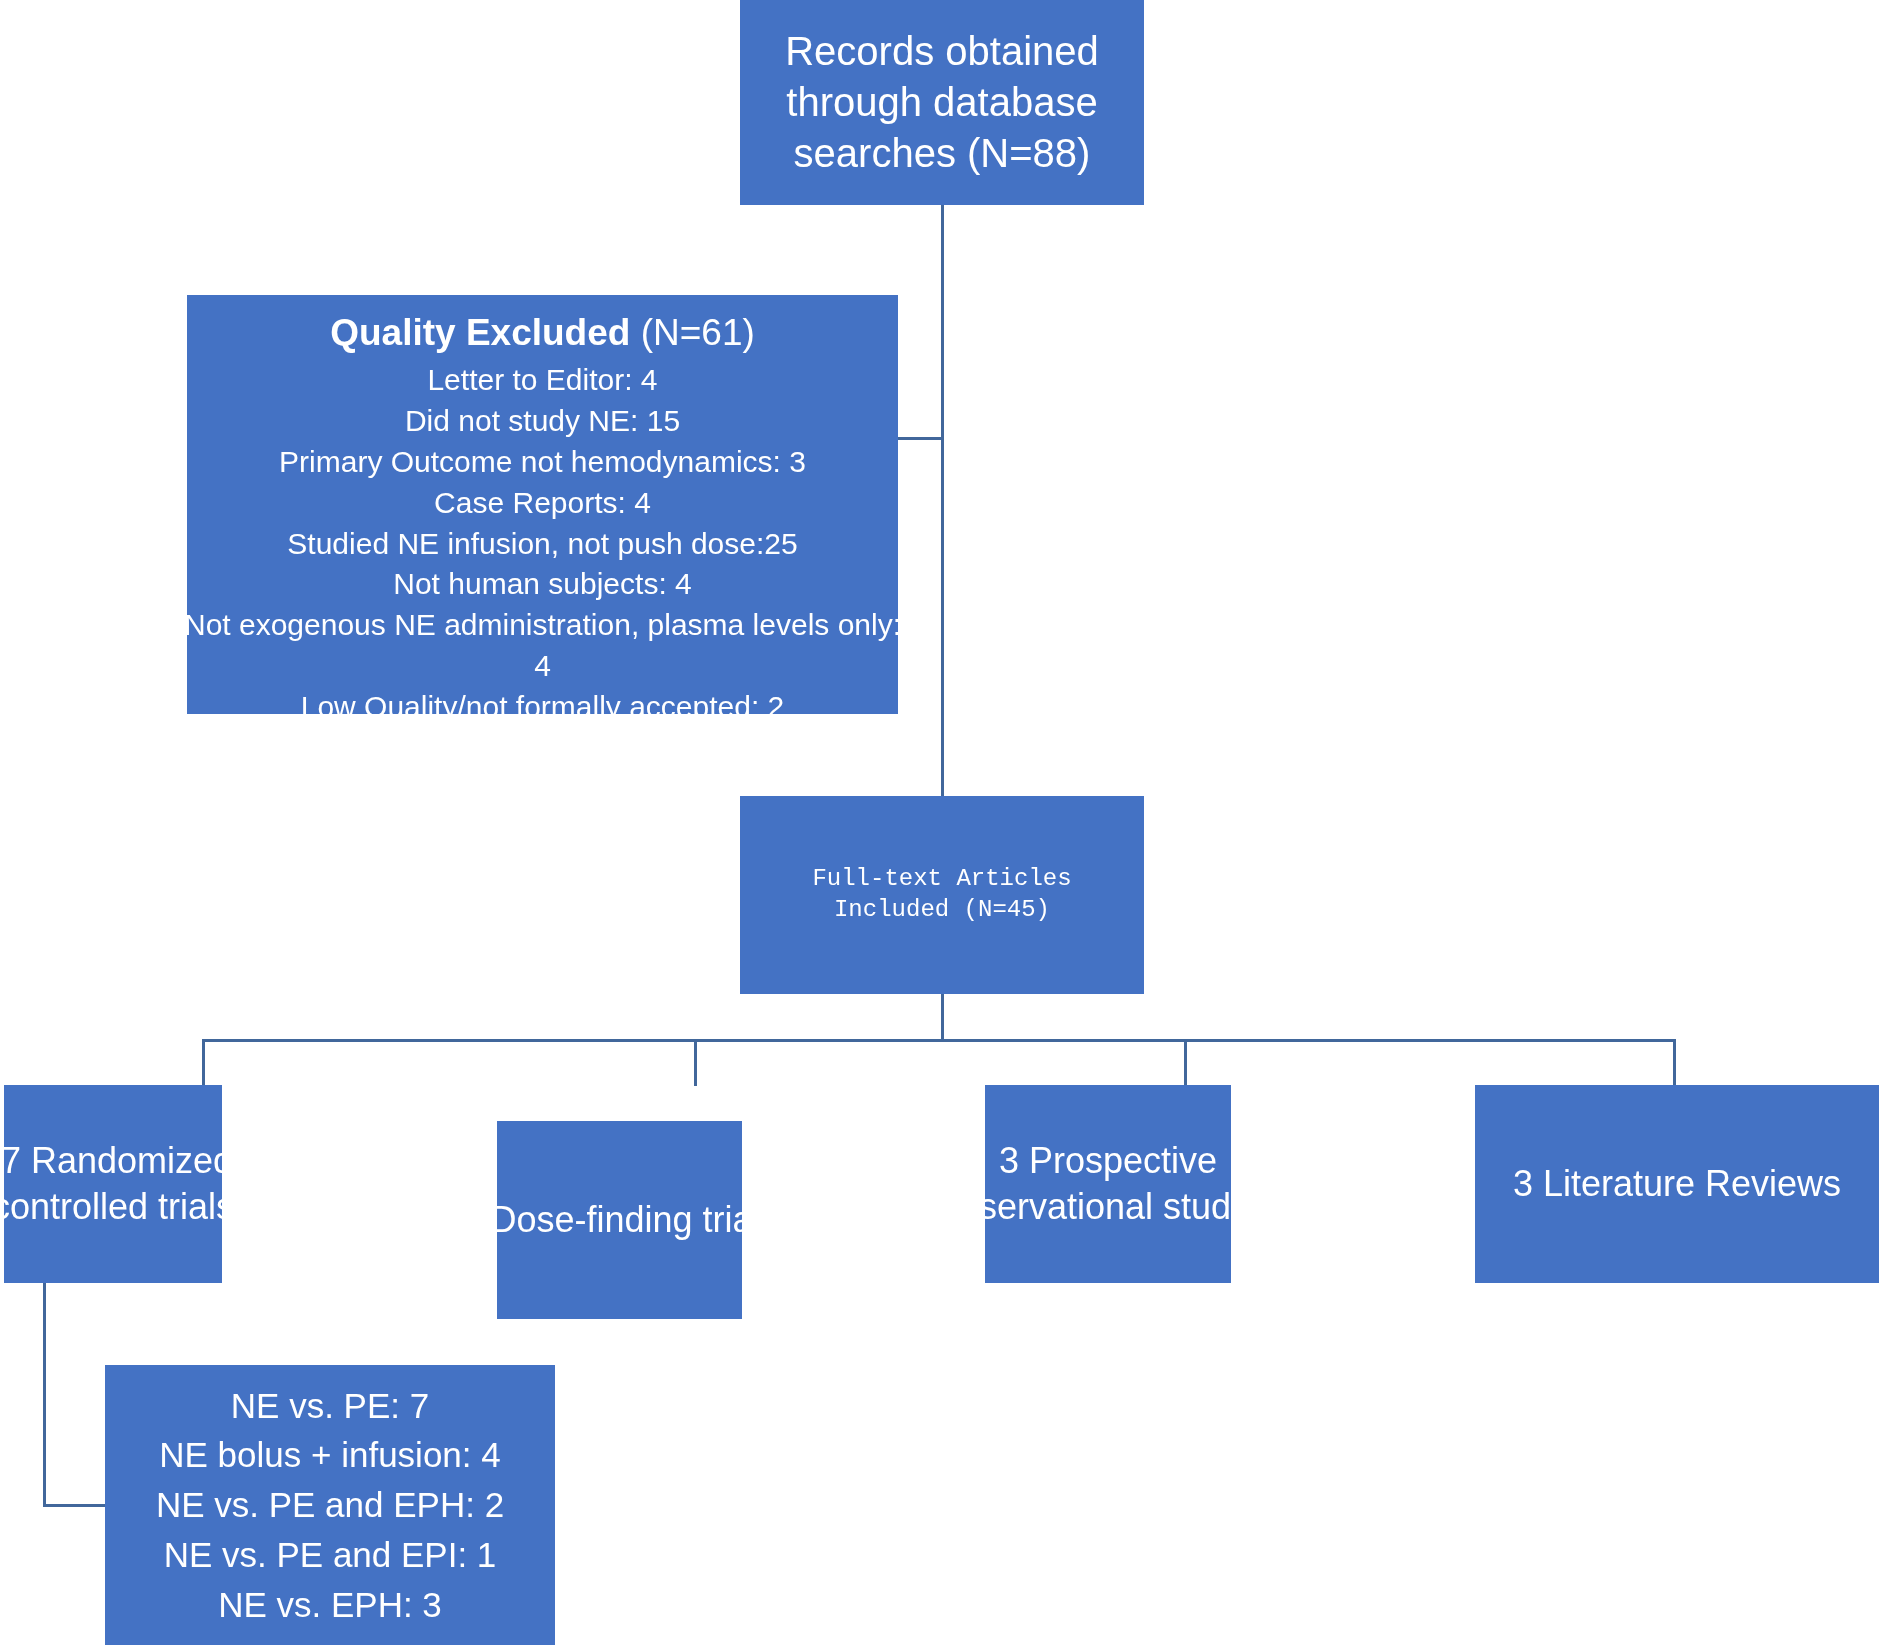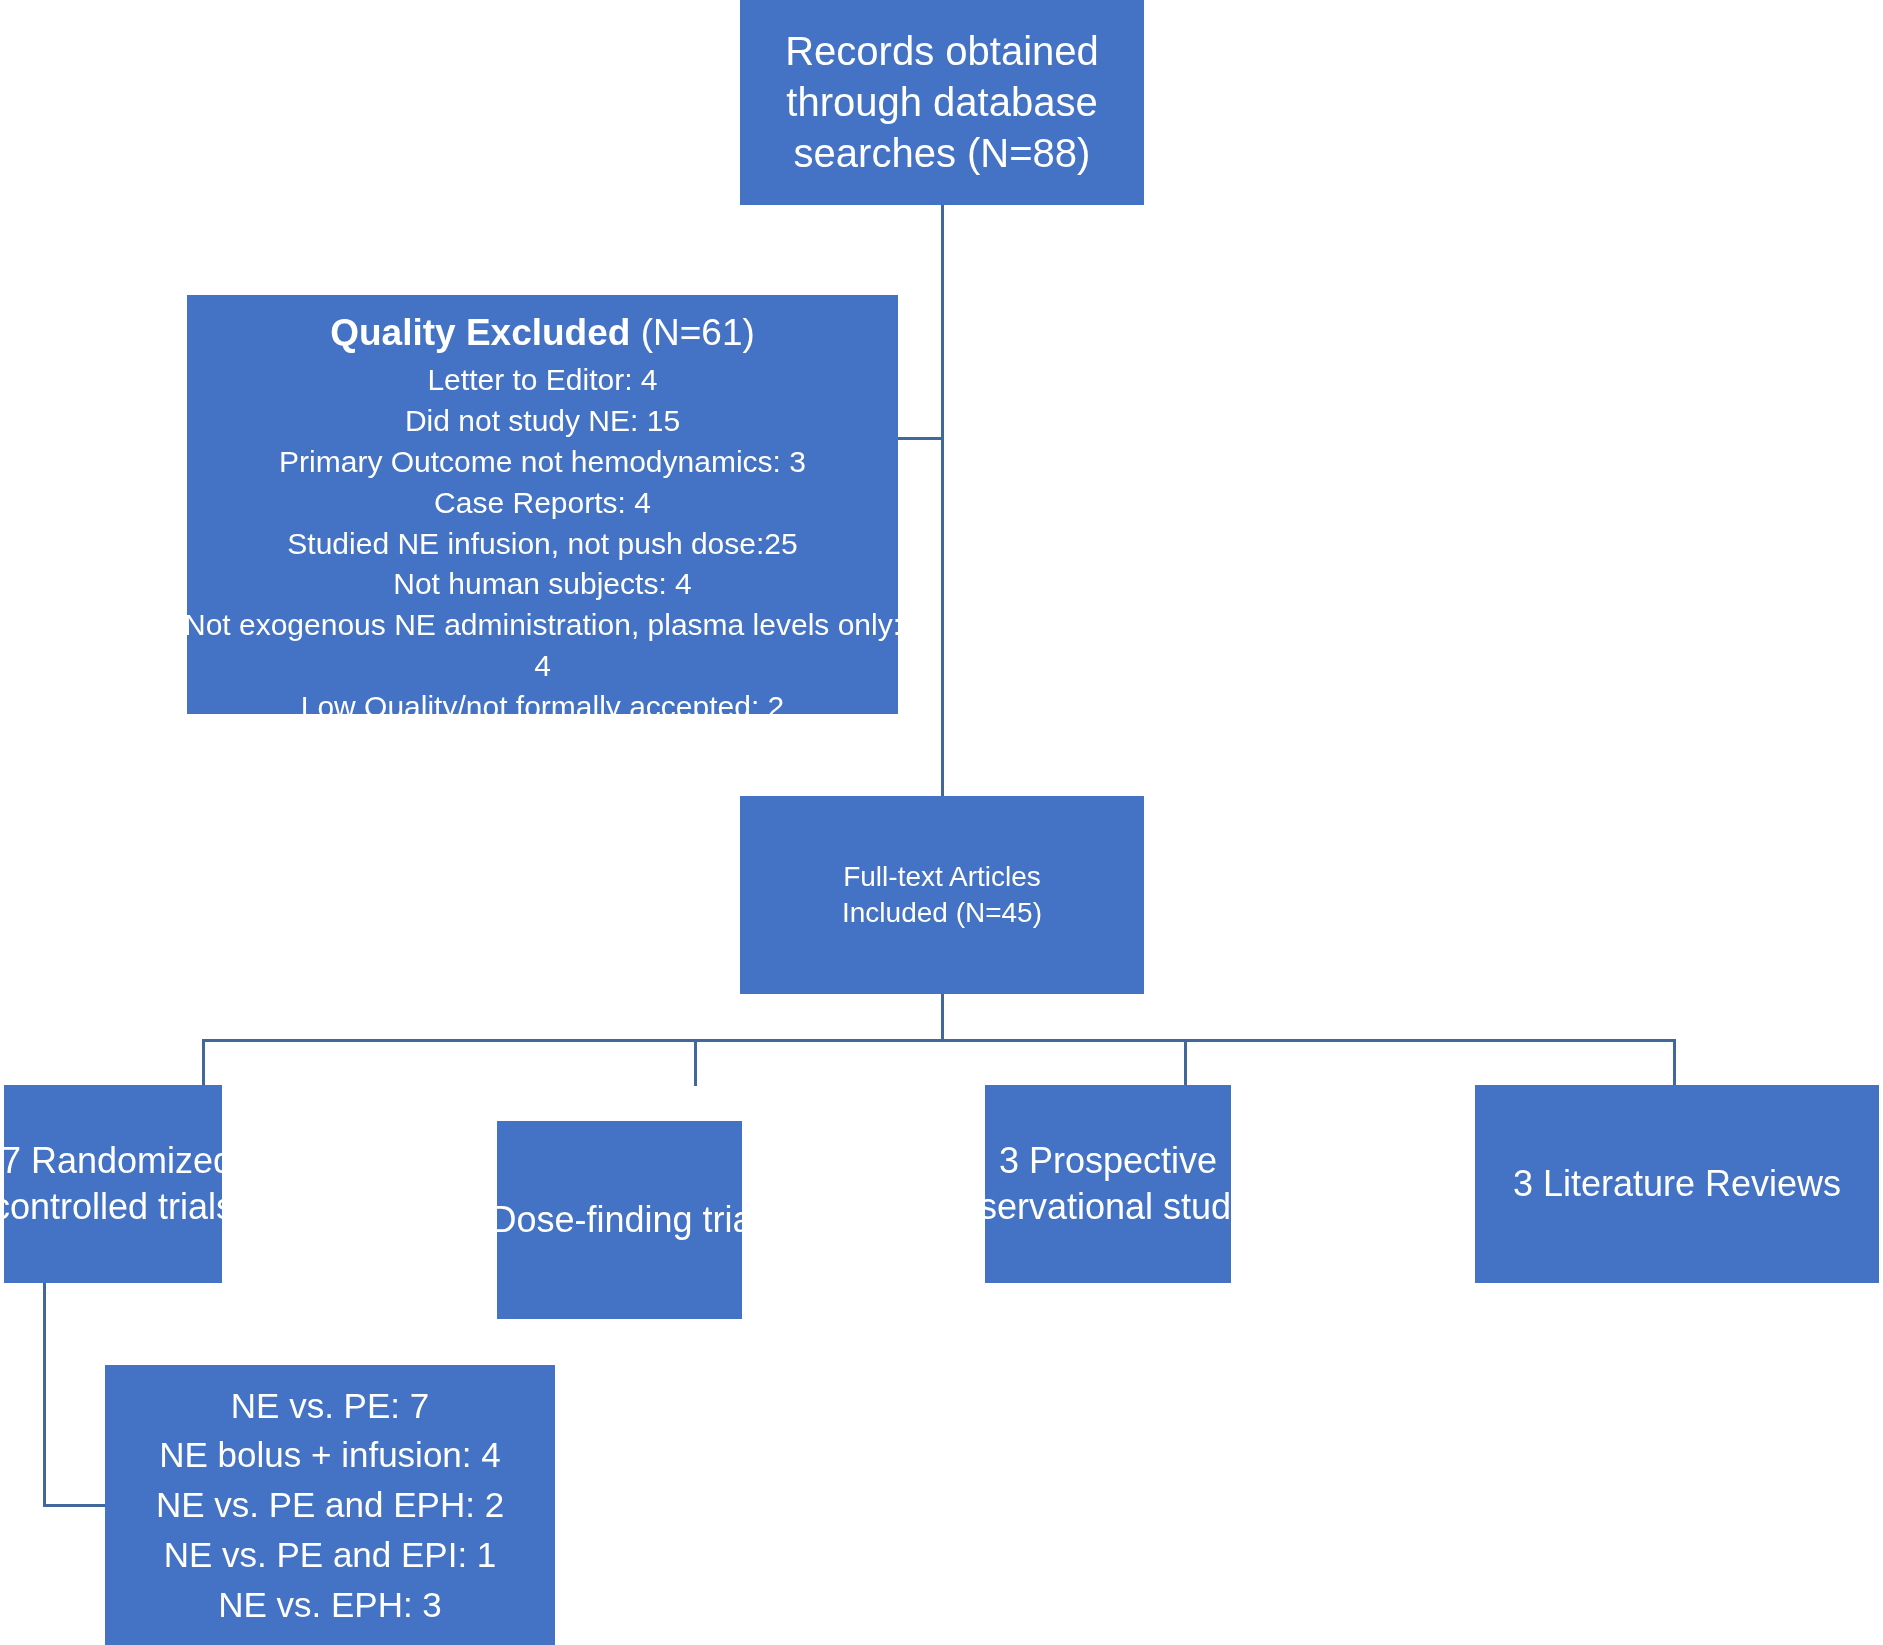--- a/index.html
+++ b/index.html
@@ -57,21 +57,22 @@
     font-weight: bold;
     margin-bottom: 4px;
   }
   #node-excluded .hdr .n { font-weight: normal; }
   #node-excluded .line {
     font-size: 30px;
     line-height: 1.36;
   }
   #node-fulltext {
     left: 740px; top: 796px; width: 404px; height: 198px;
-    font-size: 28px;
+    font-size: 24px;
+    font-family: Liberation Mono, monospace;
   }
   #node-rct {
     left: 4px; top: 1085px; width: 218px; height: 198px;
     font-size: 36px;
   }
   #node-dose {
     left: 497px; top: 1085px; width: 245px; height: 198px;
     font-size: 36px;
     margin-top: 36px;
   }

